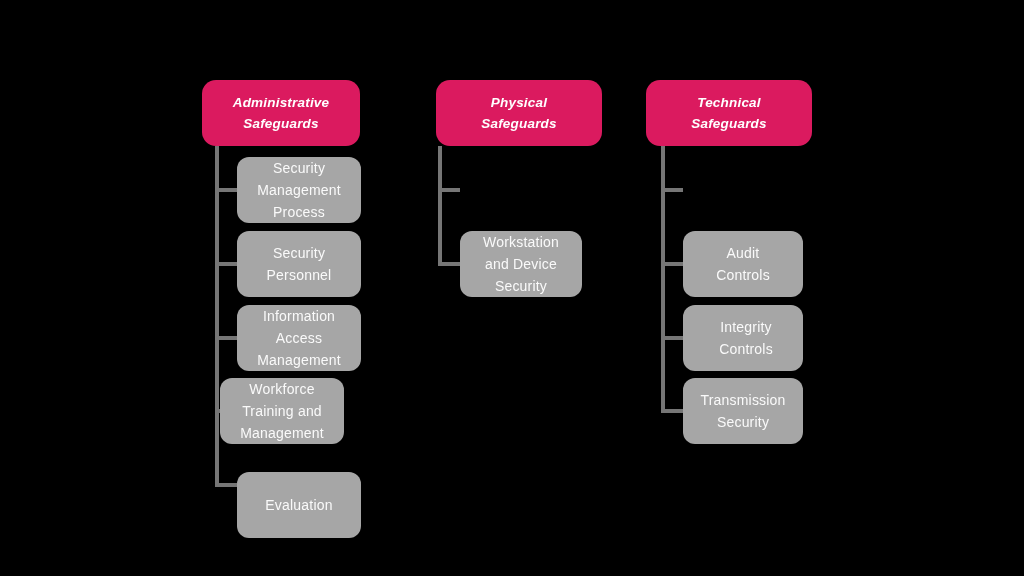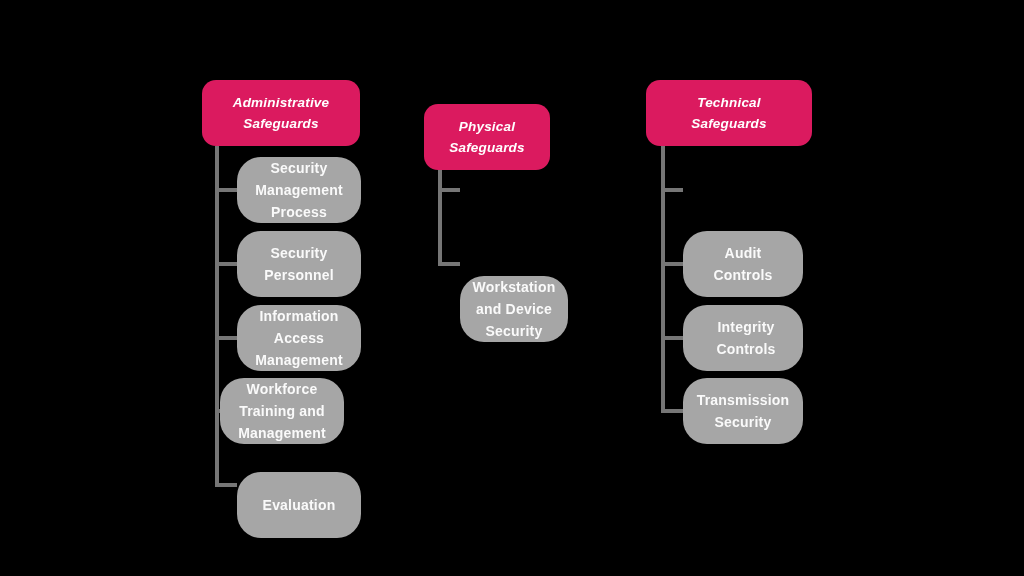--- a/index.html
+++ b/index.html
@@ -31,23 +31,23 @@
     font-size: 13.5px;
     font-weight: bold;
     line-height: 21px;
     letter-spacing: 0.2px;
     z-index: 2;
     font-style: italic;
   }
   .node {
     background: var(--node-bg, #A6A6A6);
     color: var(--node-text, #FAFAFA);
-    border-radius: 24px;
+    border-radius: 12px;
     font-size: 14px;
-    font-weight: bold;
+    font-weight: normal;
     line-height: 22px;
     letter-spacing: 0.2px;
     padding: 0 10px;
     z-index: 2;
   }
   .vline, .hline {
     position: absolute;
     background: var(--connector, #767676);
     z-index: 1;
   }
@@ -71,26 +71,26 @@
   <div class="node" style="left:237px; top:231px; width:124px; height:66px;">Security
 Personnel</div>
   <div class="node" style="left:237px; top:305px; width:124px; height:66px;">Information
 Access
 Management</div>
   <div class="node" style="left:220px; top:378px; width:124px; height:66px;">Workforce
 Training and
 Management</div>
   <div class="node" style="left:237px; top:472px; width:124px; height:66px;">Evaluation</div>
 
-  <div class="header" style="left:424px; top:80px; width:126px; height:66px;margin-top:24px;">Physical
+  <div class="header" style="left:436px; top:80px; width:166px; height:66px;">Physical
 Safeguards</div>
   <div class="vline" style="left:438px; top:146px; width:4px; height:120px;"></div>
   <div class="hline" style="left:438px; top:188px; width:22px; height:4px;"></div>
   <div class="hline" style="left:438px; top:262px; width:22px; height:4px;"></div>
-  <div class="node" style="left:460px; top:231px; width:108px; height:66px;margin-top:45px;">Workstation
+  <div class="node" style="left:460px; top:231px; width:122px; height:66px;">Workstation
 and Device
 Security</div>
 
   <div class="header" style="left:646px; top:80px; width:166px; height:66px;">Technical
 Safeguards</div>
   <div class="vline" style="left:661px; top:146px; width:4px; height:267px;"></div>
   <div class="hline" style="left:661px; top:188px; width:22px; height:4px;"></div>
   <div class="hline" style="left:661px; top:262px; width:22px; height:4px;"></div>
   <div class="hline" style="left:661px; top:336px; width:22px; height:4px;"></div>
   <div class="hline" style="left:661px; top:409px; width:22px; height:4px;"></div>

